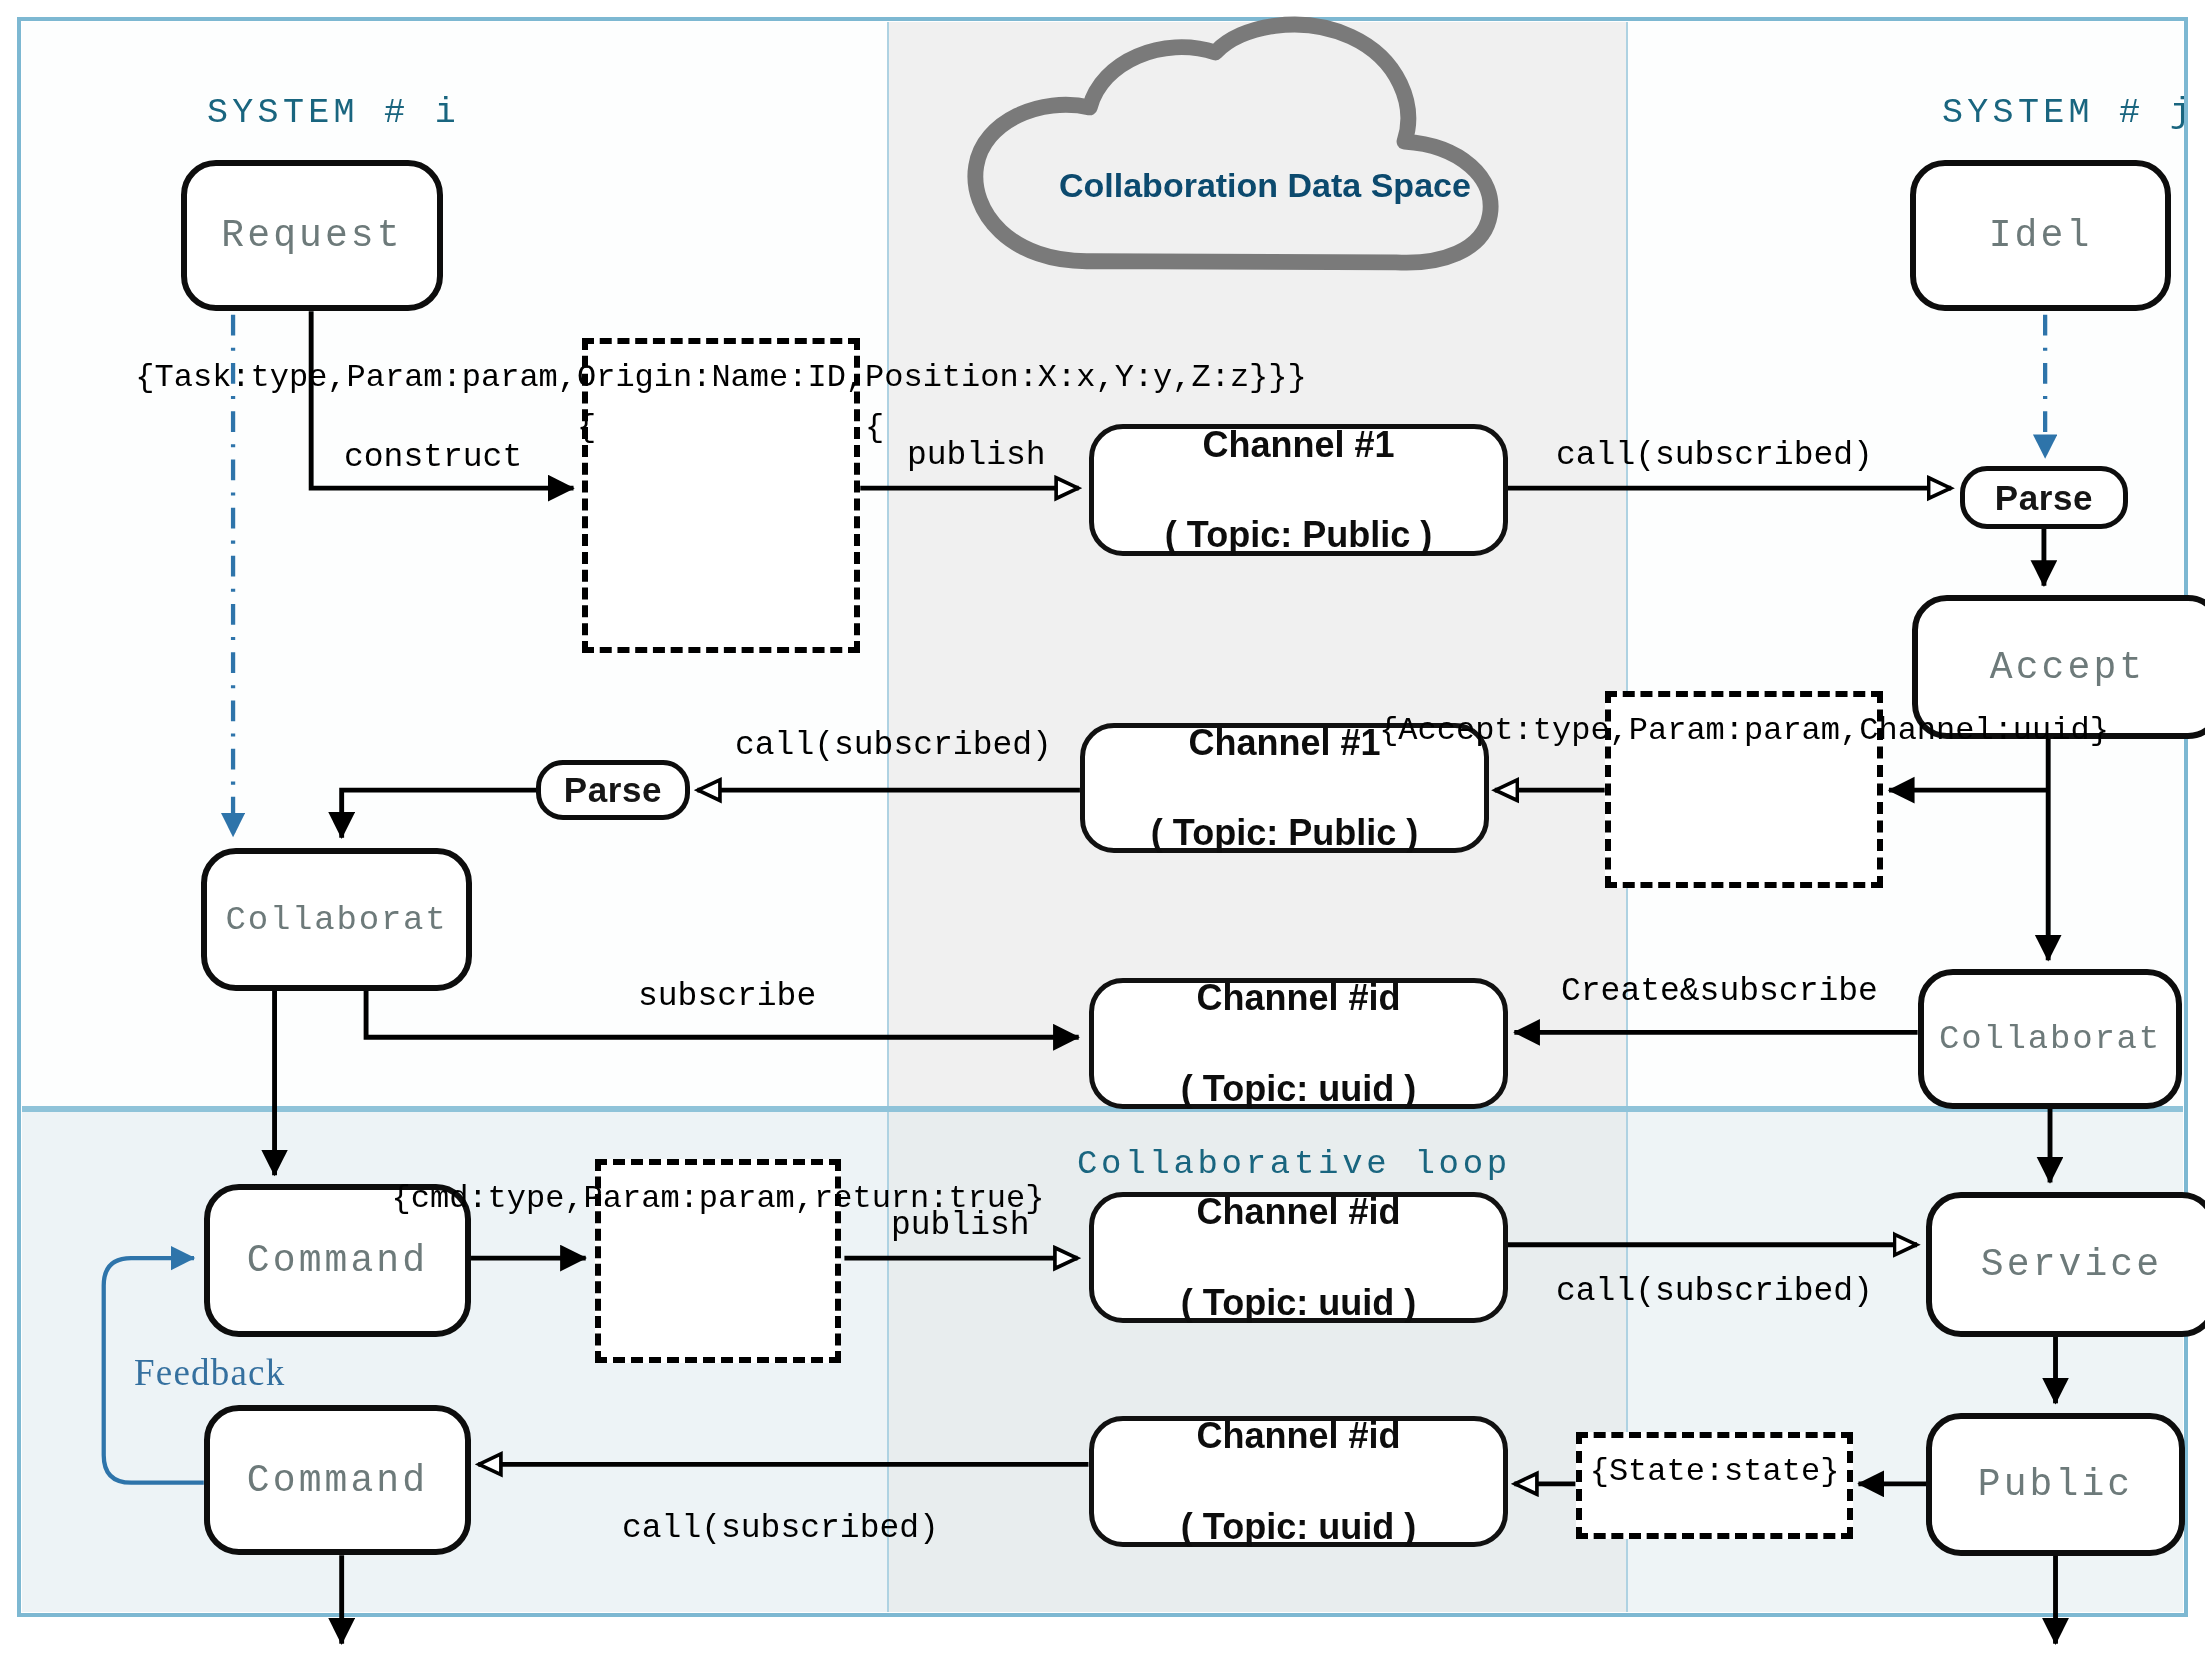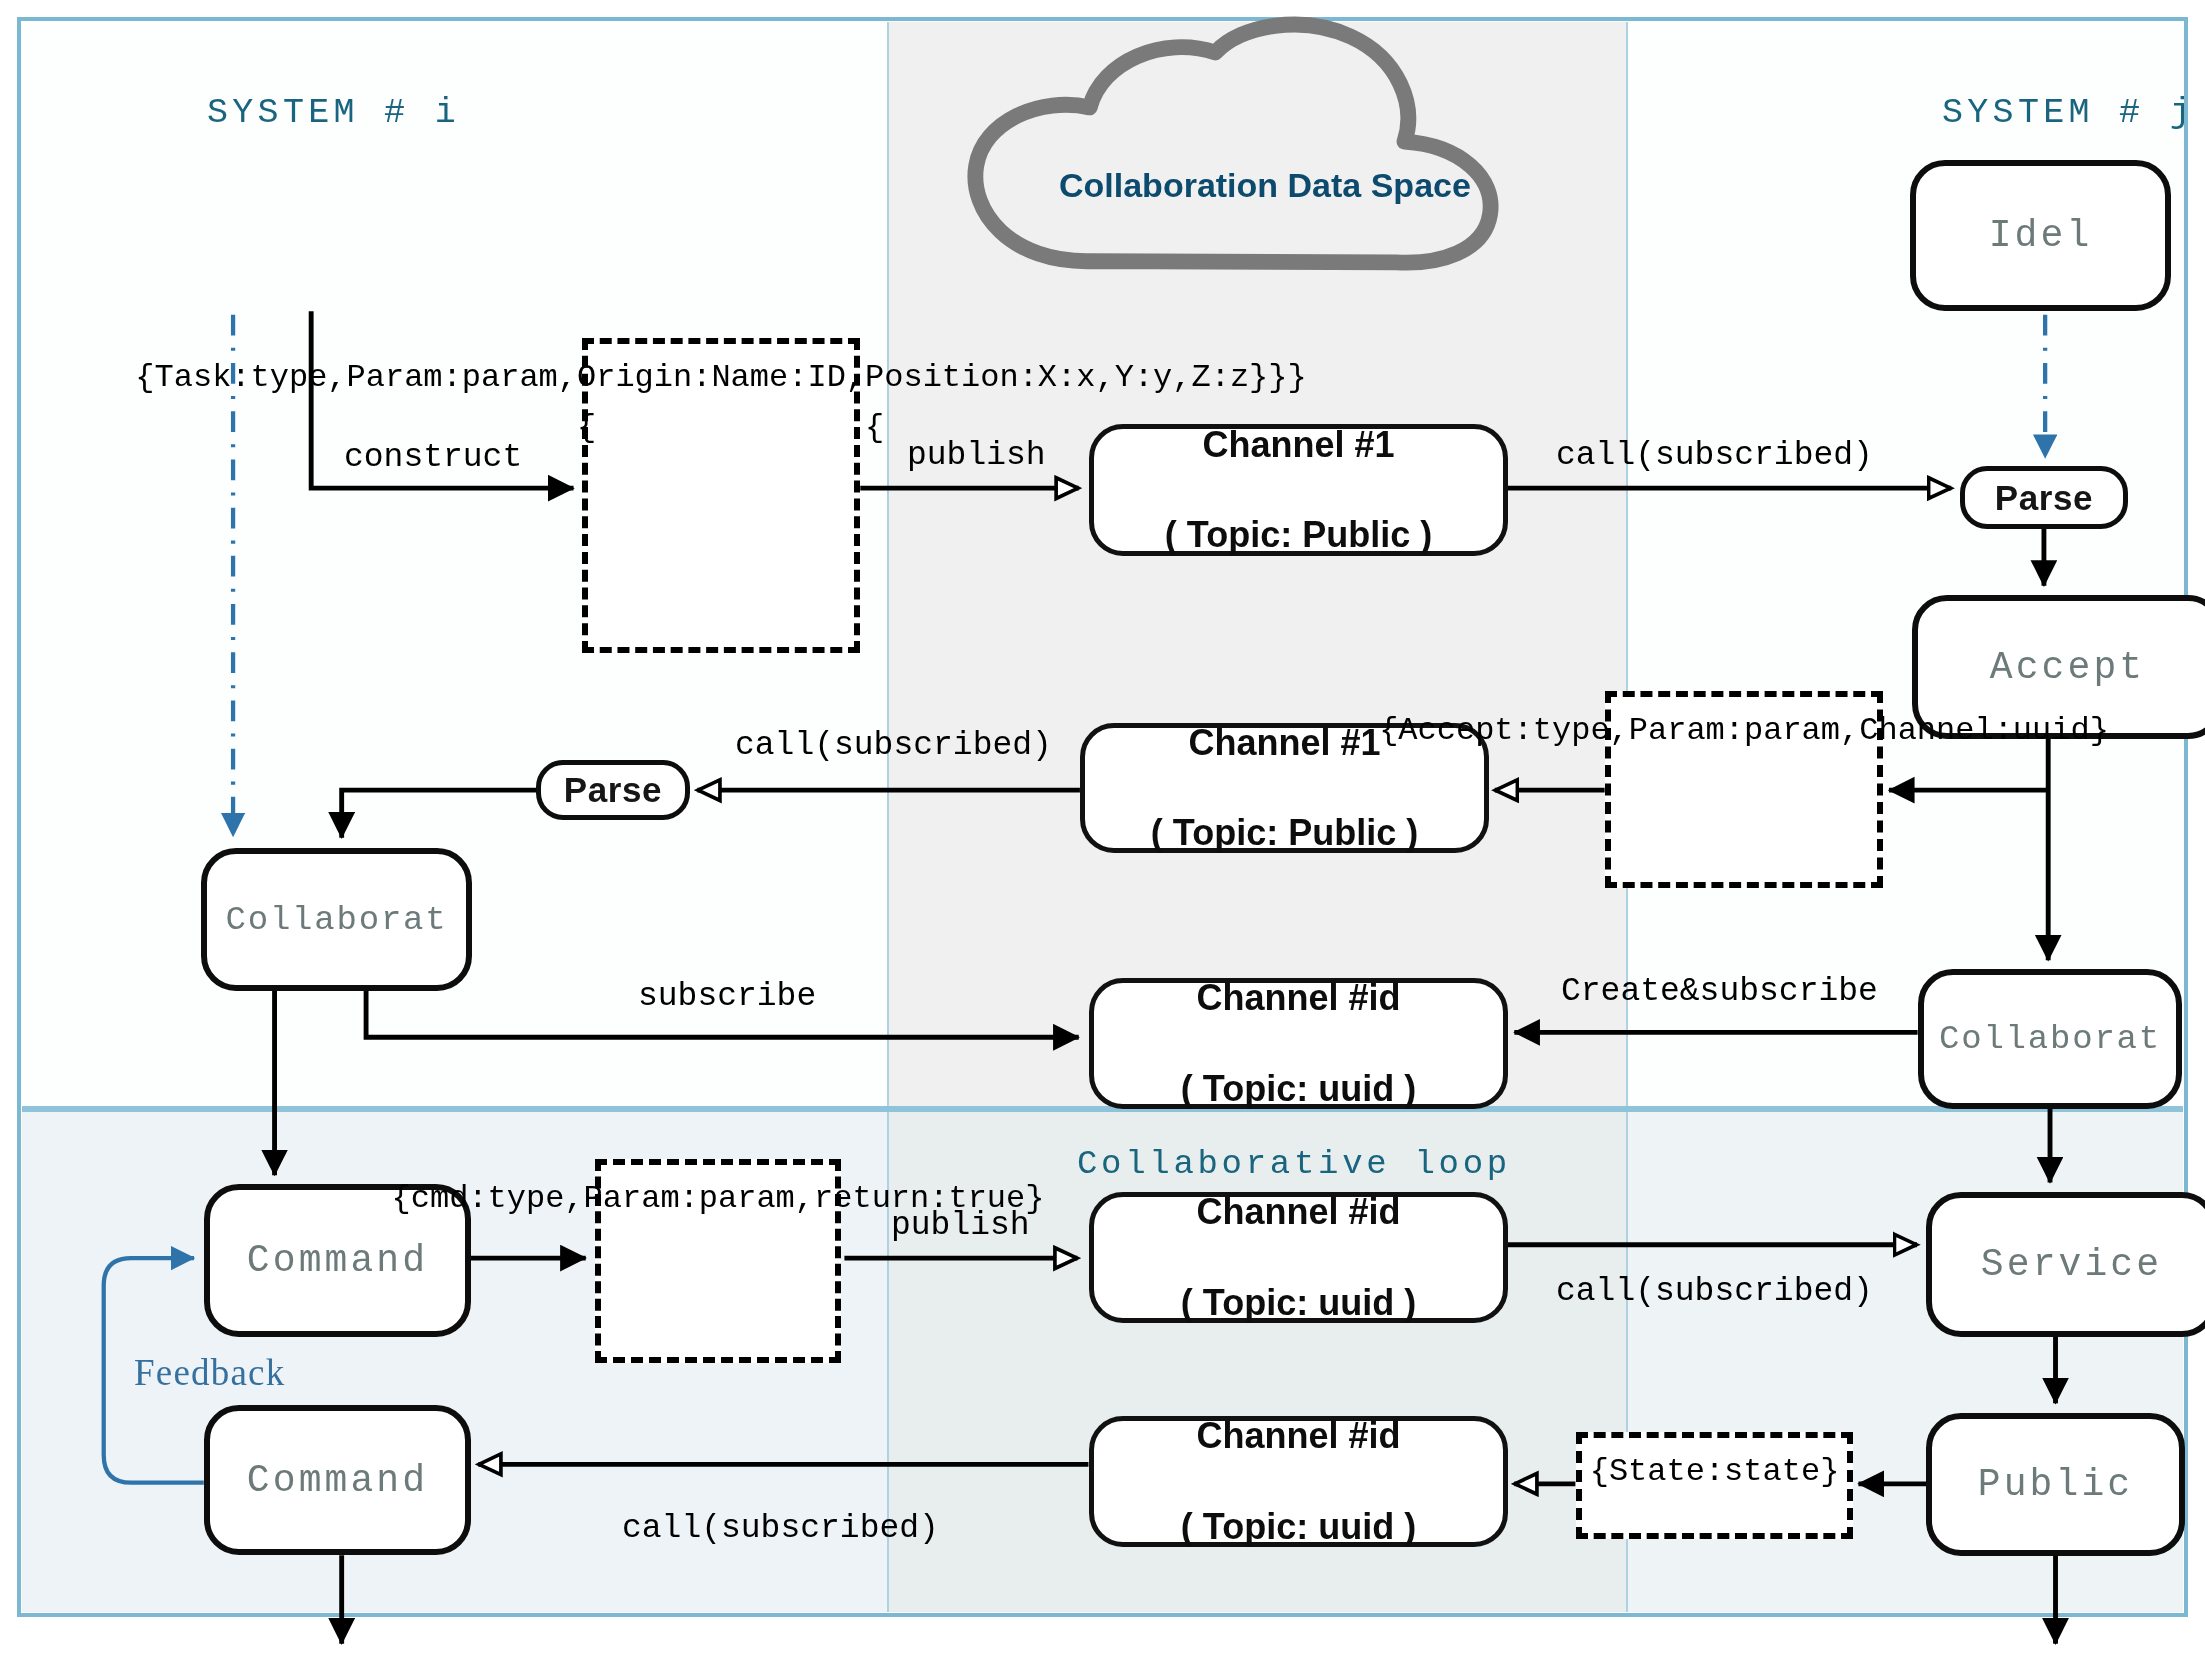--- a/index.html
+++ b/index.html
@@ -92,20 +92,21 @@
              C1806,100 1906,58 1992,86 C2034,40 2136,24 2214,60 C2292,96 2322,172 2302,232
              C2394,238 2452,292 2442,352 C2432,412 2360,434 2288,430 Z" fill="none" stroke="#7a7a7a" stroke-width="26" stroke-linejoin="round"></path>
   </svg>
   <div class="cloud-title" style="left:1059px;top:166px;">Collaboration Data Space</div>
 
   <div class="lbl lbl--teal" style="left:207px;top:93px;">SYSTEM # i</div>
   <div class="lbl lbl--teal" style="left:1942px;top:93px;">SYSTEM # j</div>
   <div class="lbl lbl--loop" style="left:1077px;top:1145px;">Collaborative loop</div>
   <div class="lbl lbl--blue" style="left:134px;top:1351px;">Feedback</div>
 
+  <div class="node" style="left:181px;top:160px;width:262px;height:151px;">Request</div>
   <div class="node" style="left:1910px;top:160px;width:261px;height:151px;">Idel</div>
   <div class="node node--small" style="left:1960px;top:466px;width:168px;height:63px;">Parse</div>
   <div class="node" style="left:1912px;top:595px;width:311px;height:144px;">Accept</div>
   <div class="node node--small" style="left:536px;top:760px;width:154px;height:60px;">Parse</div>
   <div class="node" style="left:201px;top:848px;width:271px;height:143px;font-size:34px;letter-spacing:1.8px;">Collaborat</div>
   <div class="node" style="left:1918px;top:969px;width:264px;height:140px;font-size:34px;letter-spacing:1.8px;">Collaborat</div>
   <div class="node" style="left:204px;top:1184px;width:267px;height:153px;">Command</div>
   <div class="node" style="left:204px;top:1405px;width:267px;height:150px;">Command</div>
   <div class="node" style="left:1926px;top:1192px;width:291px;height:145px;">Service</div>
   <div class="node" style="left:1926px;top:1413px;width:259px;height:143px;">Public</div>

